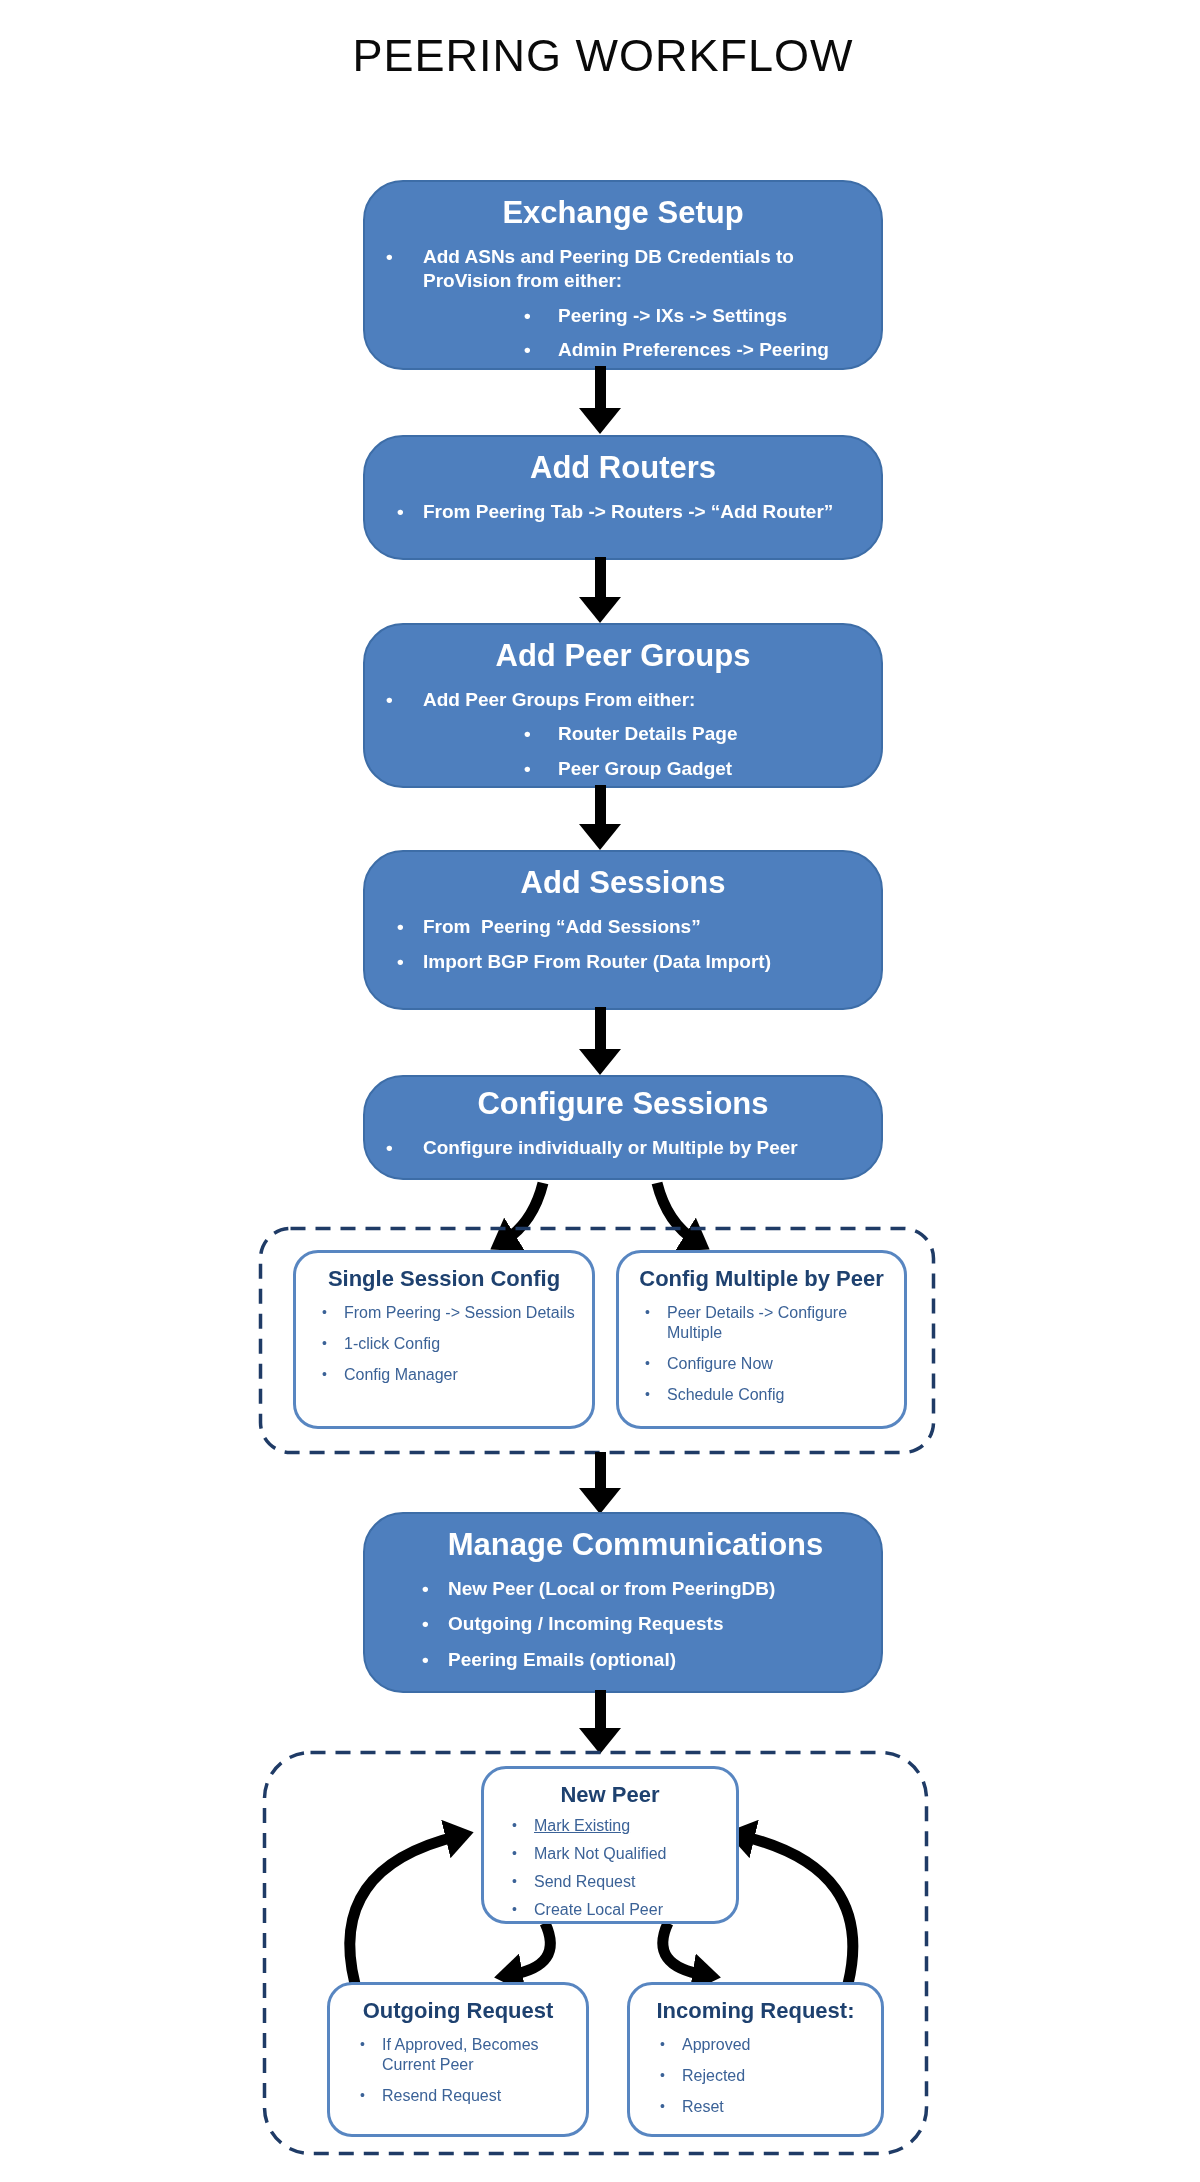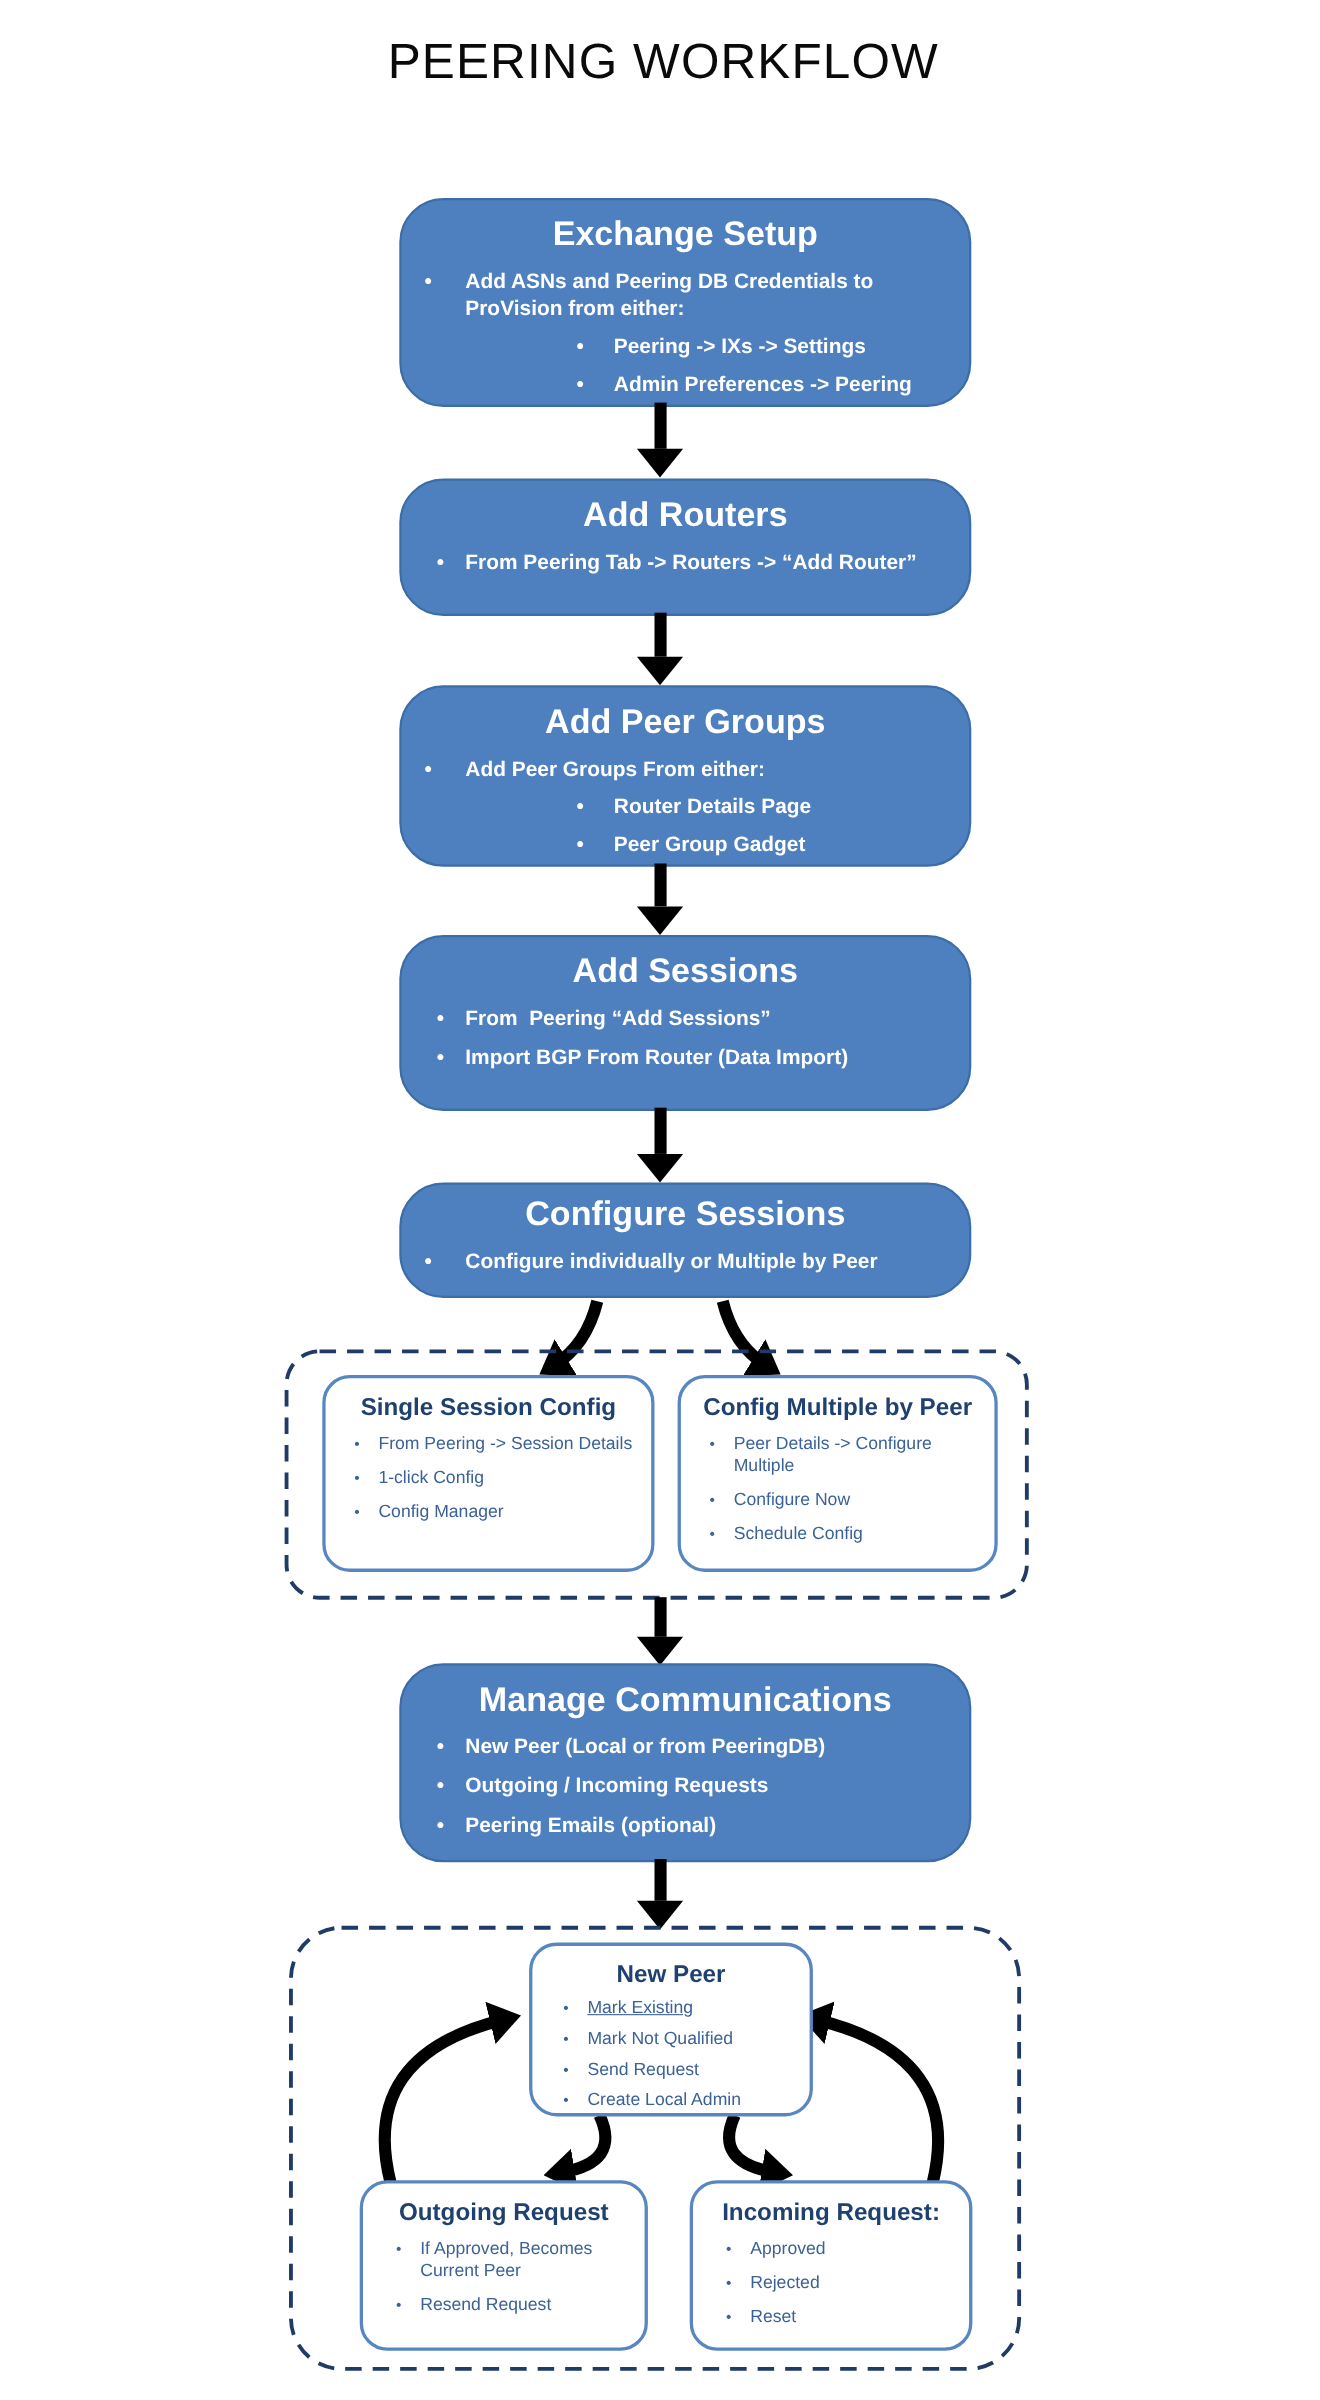--- a/index.html
+++ b/index.html
@@ -141,21 +141,21 @@
       <li>Configure Now</li>
       <li>Schedule Config</li>
     </ul>
   </div>
 
   <div class="varrow" style="top:1452px;height:62px;">
     <div class="stem"></div>
     <div class="head"></div>
   </div>
 
-  <div class="bigbox" style="top:1512px;height:181px;">
+  <div class="bigbox" style="top:1512px;height:181px;padding-left:25px;">
     <div class="btitle">Manage Communications</div>
     <ul class="bul">
       <li>New Peer (Local or from PeeringDB)</li>
       <li>Outgoing / Incoming Requests</li>
       <li>Peering Emails (optional)</li>
     </ul>
   </div>
 
   <div class="varrow" style="top:1690px;height:64px;">
     <div class="stem"></div>
@@ -177,21 +177,21 @@
     <path d="M408,183 Q388,226 445,235" fill="none" stroke="#000" stroke-width="11" marker-end="url(#ah2)"></path>
     <path d="M588,244 Q616,128 482,96" fill="none" stroke="#000" stroke-width="11" marker-end="url(#ah2)"></path>
   </svg>
 
   <div class="wbox" style="left:481px;top:1766px;width:258px;height:158px;">
     <div class="wtitle">New Peer</div>
     <ul class="wbul" style="margin-top:6px;padding-left:50px;">
       <li style="margin-top:8px;text-decoration:underline;">Mark Existing</li>
       <li style="margin-top:8px;">Mark Not Qualified</li>
       <li style="margin-top:8px;">Send Request</li>
-      <li style="margin-top:8px;">Create Local Admin</li>
+      <li style="margin-top:8px;">Create Local Peer</li>
     </ul>
   </div>
 
   <div class="wbox" style="left:327px;top:1982px;width:262px;height:155px;">
     <div class="wtitle">Outgoing Request</div>
     <ul class="wbul" style="padding-left:52px;">
       <li>If Approved, Becomes Current Peer</li>
       <li>Resend Request</li>
     </ul>
   </div>

